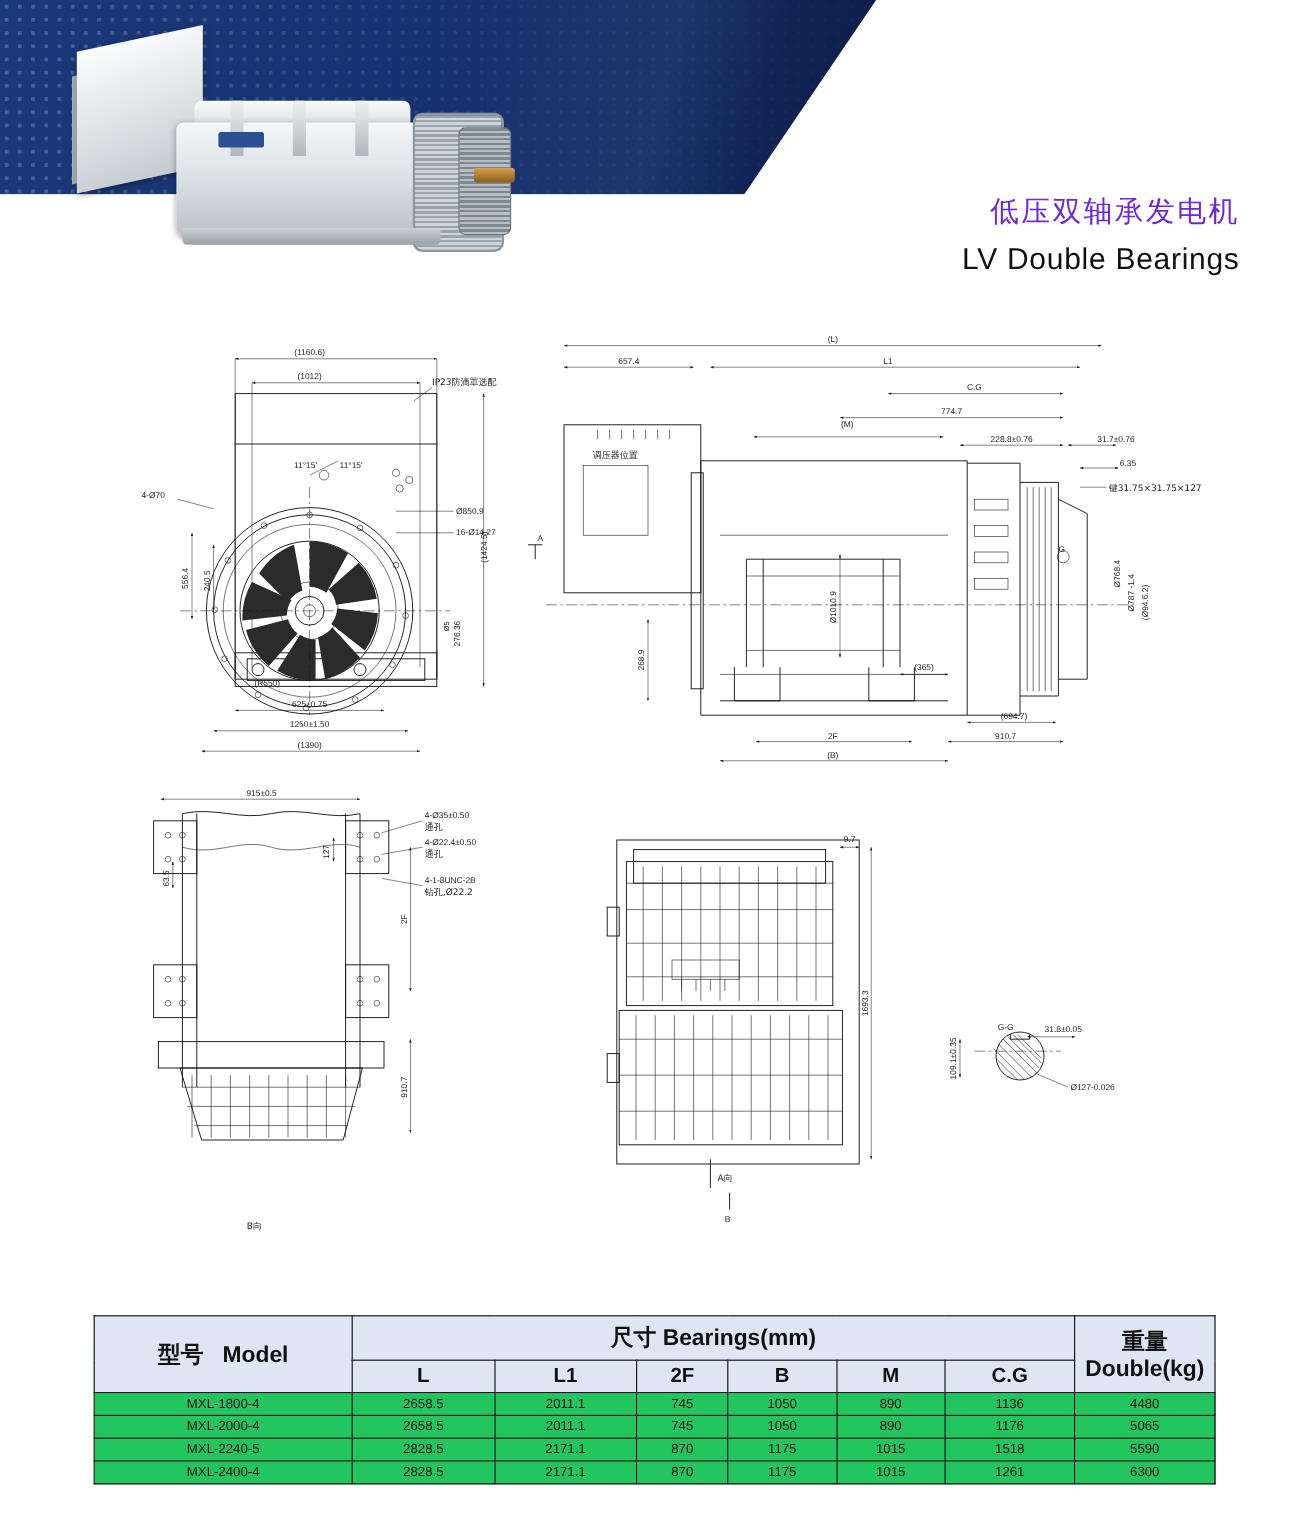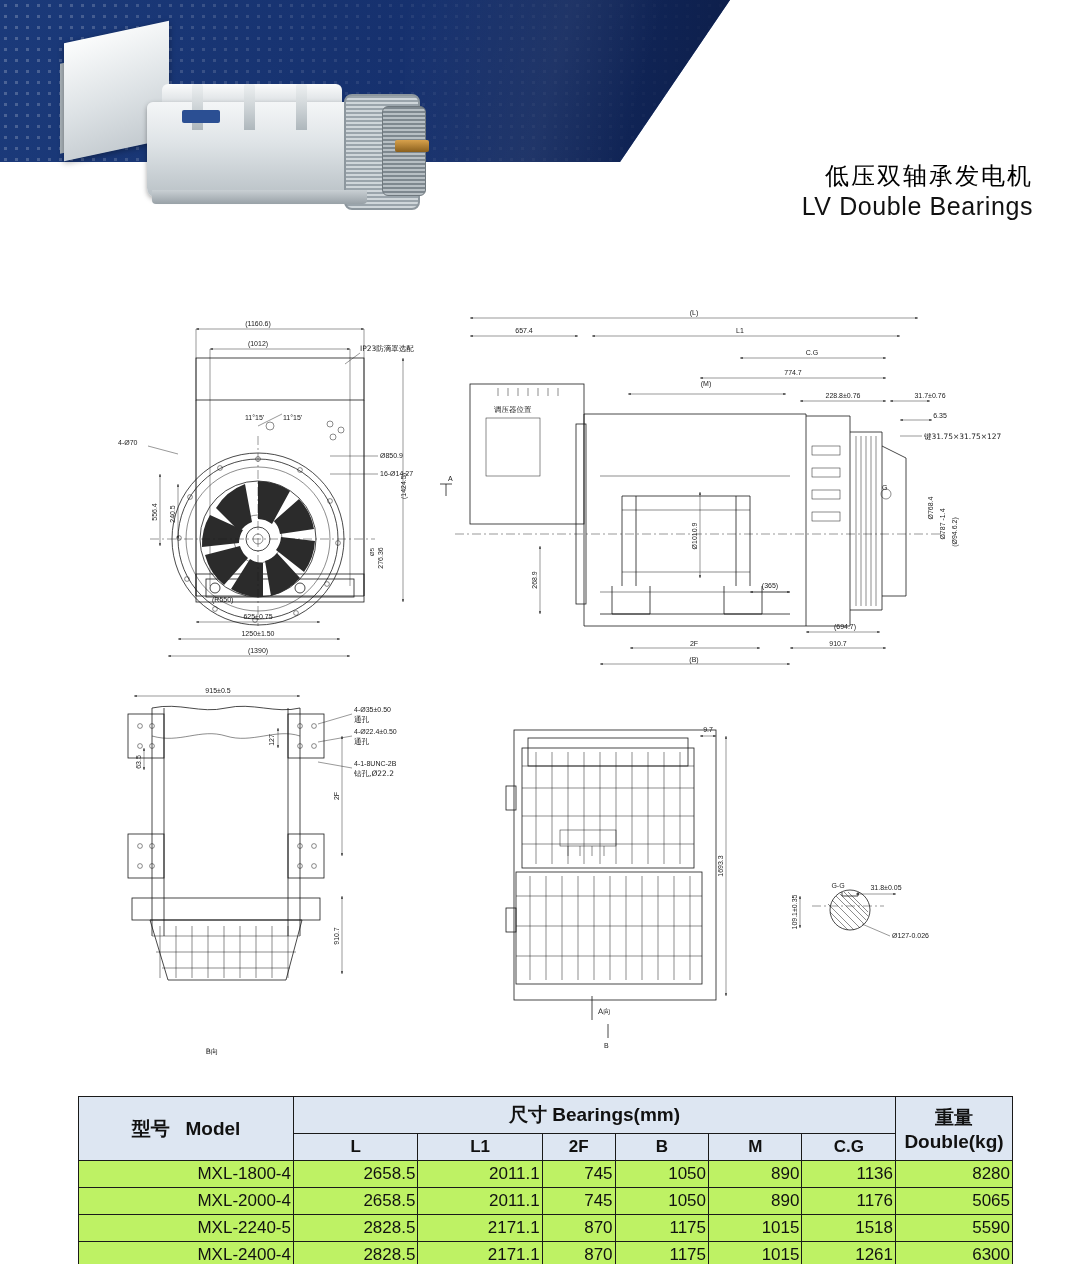--- a/index.html
+++ b/index.html
@@ -127,35 +127,35 @@
   
   .title-block {
     position: absolute;
     right: 56px;
     top: 160px;
     text-align: right;
   }
   .title-cn {
     font-size: 24px;
     letter-spacing: 2px;
-    color: #000000;
+    color: #6d28d9;
     font-family: "DejaVu Sans", sans-serif;
   }
   .title-en {
     font-size: 25px;
     letter-spacing: 0.6px;
     color: #111;
-    margin-top: 0;
+    margin-top: 10px;
     font-family: "Liberation Sans", sans-serif;
   }
 
   
   .drawings {
     position: absolute;
-    left: 0; top: 296px;
+    left: 0; top: 266px;
     width: 1076px; height: 780px;
   }
   .drawings svg { display: block; }
 
   
   .table-wrap {
     position: absolute;
     left: 78px;
     top: 1096px;
     width: 935px;
@@ -176,24 +176,23 @@
     font-size: 19px;
     font-weight: bold;
     padding: 5px 2px;
   }
   table.spec thead th.sub {
     font-size: 17px;
     font-weight: bold;
     padding: 3px 2px;
   }
   table.spec tbody td {
-    font-size: 17px;
+    font-size: 11px;
     padding: 3px 2px;
-    background: #bef264;
-    text-align: right;
+    background: #22c55e;
   }
   .cn-head { font-family: "DejaVu Sans", sans-serif; }
 </style>
 </head>
 <body>
 
 <div class="banner">
   <div class="banner-dots"></div>
   <div class="banner-fade"></div>
   <div class="banner-stripe"></div>
@@ -640,21 +639,21 @@
     </thead>
     <tbody>
       <tr>
         <td>MXL-1800-4</td>
         <td>2658.5</td>
         <td>2011.1</td>
         <td>745</td>
         <td>1050</td>
         <td>890</td>
         <td>1136</td>
-        <td>8280</td>
+        <td>4480</td>
       </tr>
       <tr>
         <td>MXL-2000-4</td>
         <td>2658.5</td>
         <td>2011.1</td>
         <td>745</td>
         <td>1050</td>
         <td>890</td>
         <td>1176</td>
         <td>5065</td>

